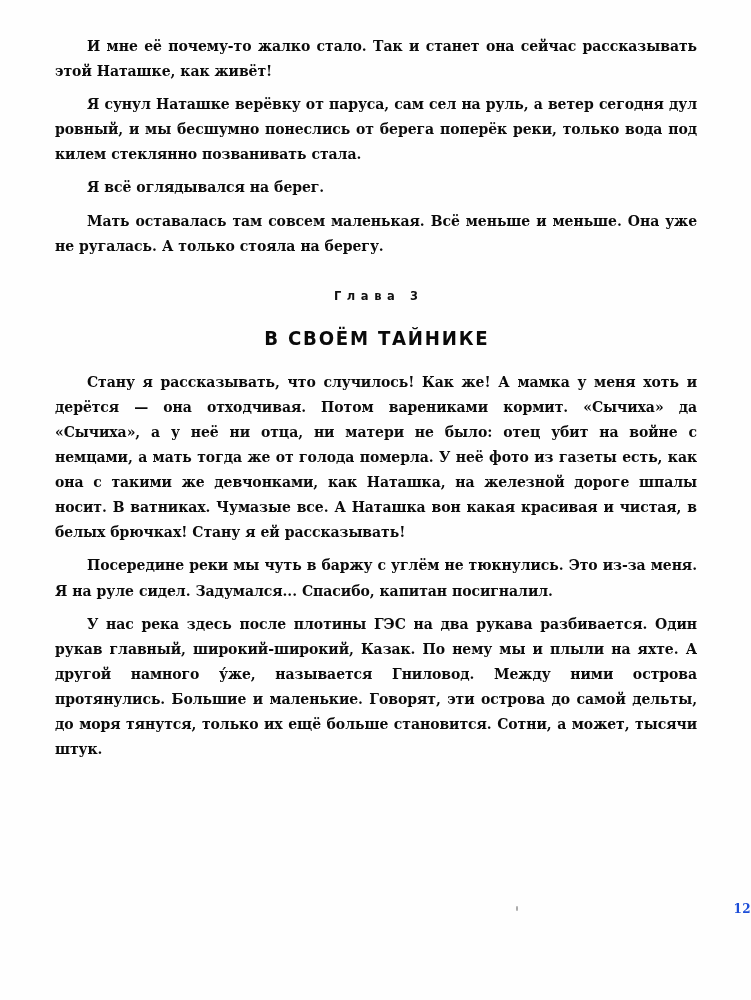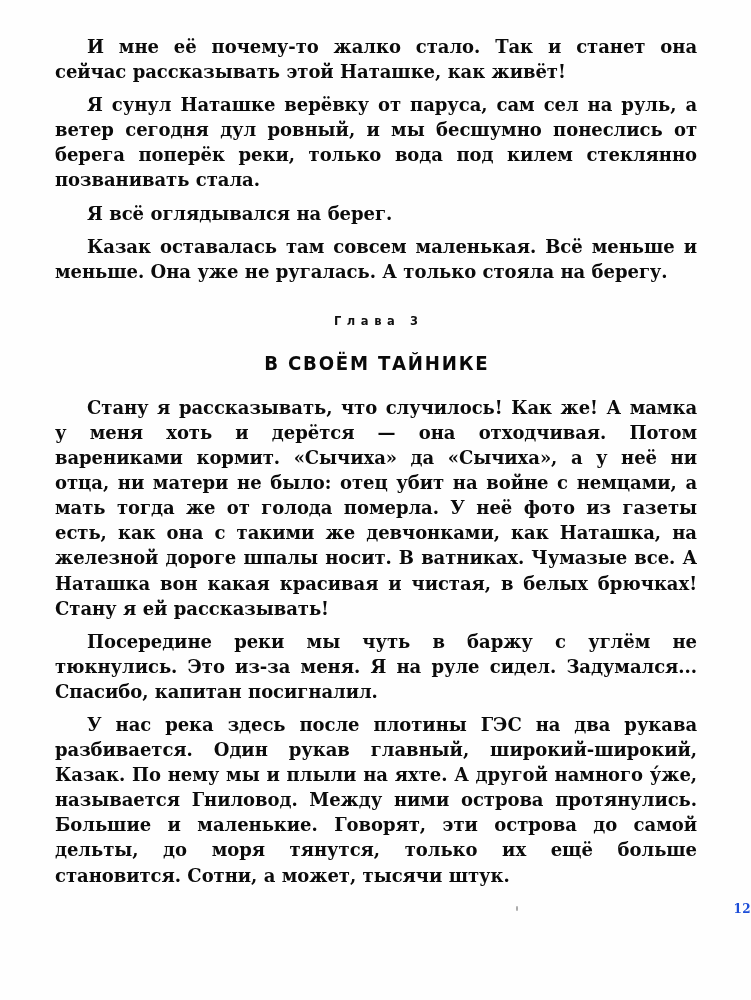--- a/index.html
+++ b/index.html
@@ -29,21 +29,21 @@
     left: 55px;
     top: 34px;
     width: 642px;
   }
 
   
   .para {
     margin: 0;
     font-family: "DejaVu Serif", "Liberation Serif", serif;
     font-weight: 700;
-    font-size: 18px;
+    font-size: 14px;
     line-height: 25.1px;
     text-align: justify;
     text-justify: inter-word;
     text-indent: 32px;
     letter-spacing: -0.05px;
     word-spacing: 0.2px;
     hyphens: manual;
   }
 
   .para + .para {
@@ -112,21 +112,21 @@
 </head>
 <body>
 
 <div class="page">
 
   <div class="text-column">
 
     <p class="para">И мне её почему-то жалко стало. Так и станет она сейчас рассказывать этой Наташке, как живёт!</p>
     <p class="para">Я сунул Наташке верёвку от паруса, сам сел на руль, а ветер сегодня дул ровный, и мы бесшумно понеслись от берега поперёк реки, только вода под килем стеклянно позванивать стала.</p>
     <p class="para">Я всё оглядывался на берег.</p>
-    <p class="para">Казак оставалась там совсем маленькая. Всё меньше и меньше. Она уже не ругалась. А только стояла на берегу.</p>
+    <p class="para">Мать оставалась там совсем маленькая. Всё меньше и меньше. Она уже не ругалась. А только стояла на берегу.</p>
 
     <div class="chapter-heading">
       <span class="chapter-number">Глава 3</span>
       <span class="chapter-title">В СВОЁМ ТАЙНИКЕ</span>
     </div>
 
     <div class="post-heading-gap"></div>
 
     <p class="para">Стану я рассказывать, что случилось! Как же! А мамка у меня хоть и дерётся — она отходчивая. Потом варениками кормит. «Сычиха» да «Сычиха», а у неё ни отца, ни матери не было: отец убит на войне с немцами, а мать тогда же от голода померла. У неё фото из газеты есть, как она с такими же девчонками, как Наташка, на железной дороге шпалы носит. В ватниках. Чумазые все. А Наташка вон какая красивая и чистая, в белых брючках! Стану я ей рассказывать!</p>
     <p class="para">Посередине реки мы чуть в баржу с углём не тюкнулись. Это из-за меня. Я на руле сидел. Задумался... Спасибо, капитан посигналил.</p>

